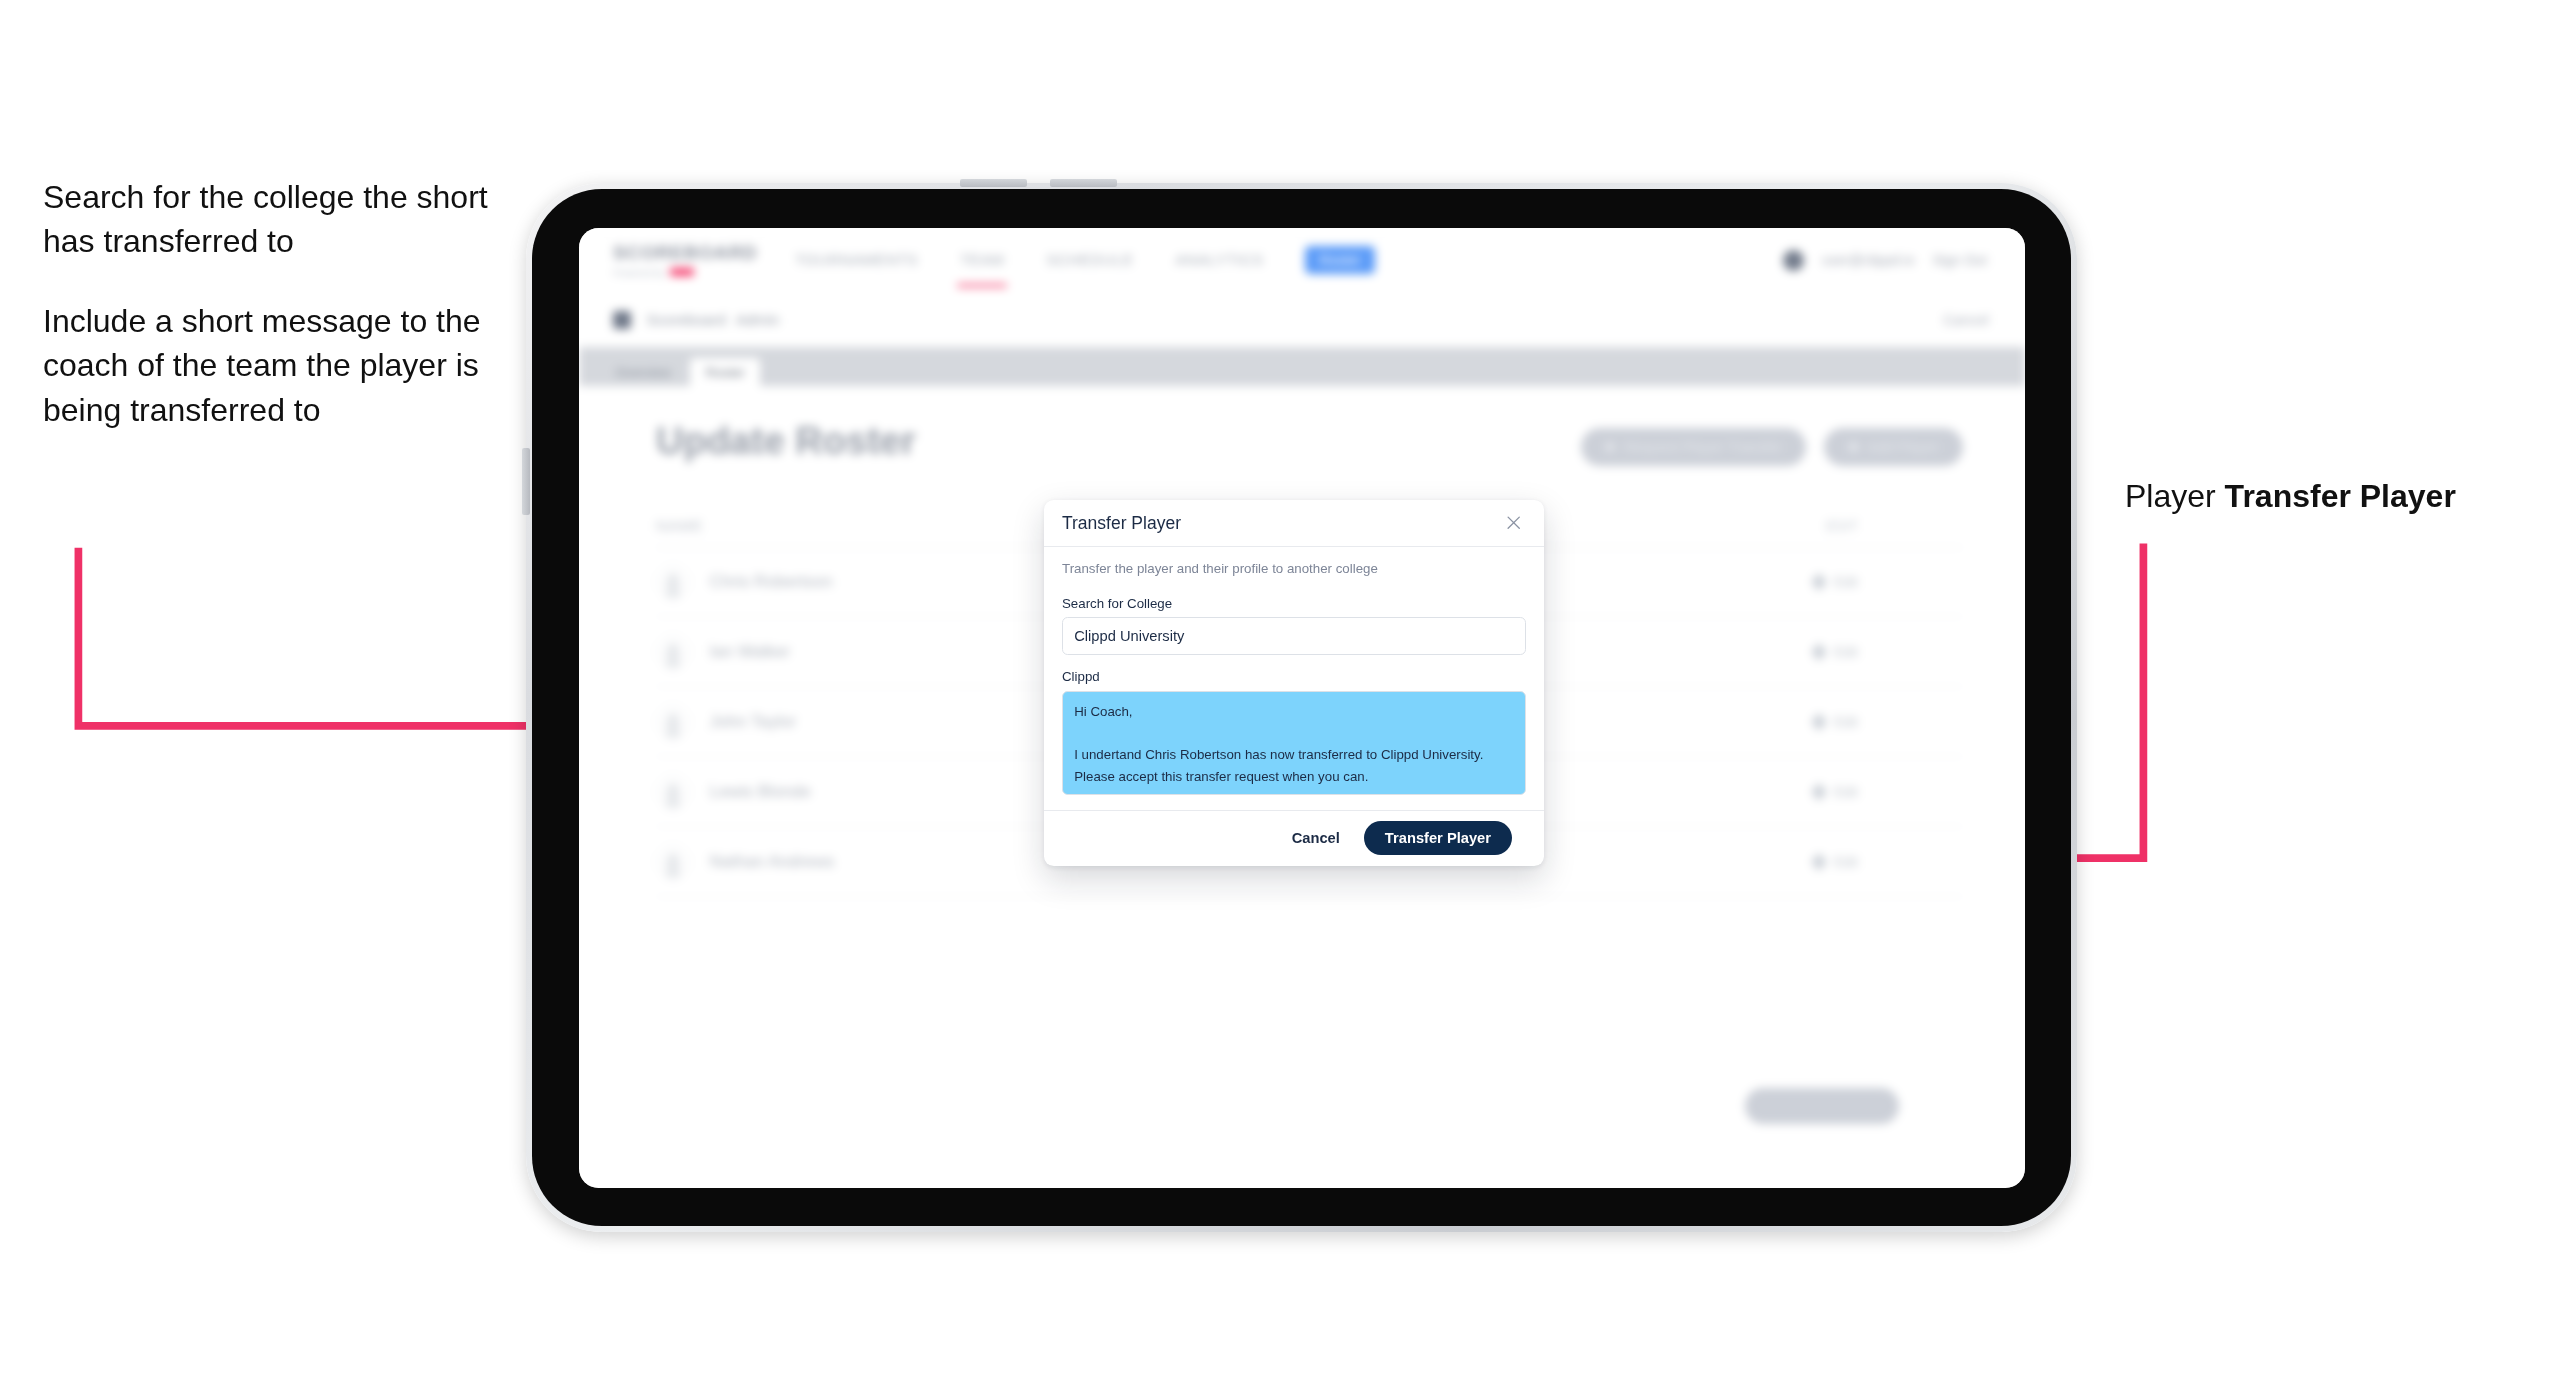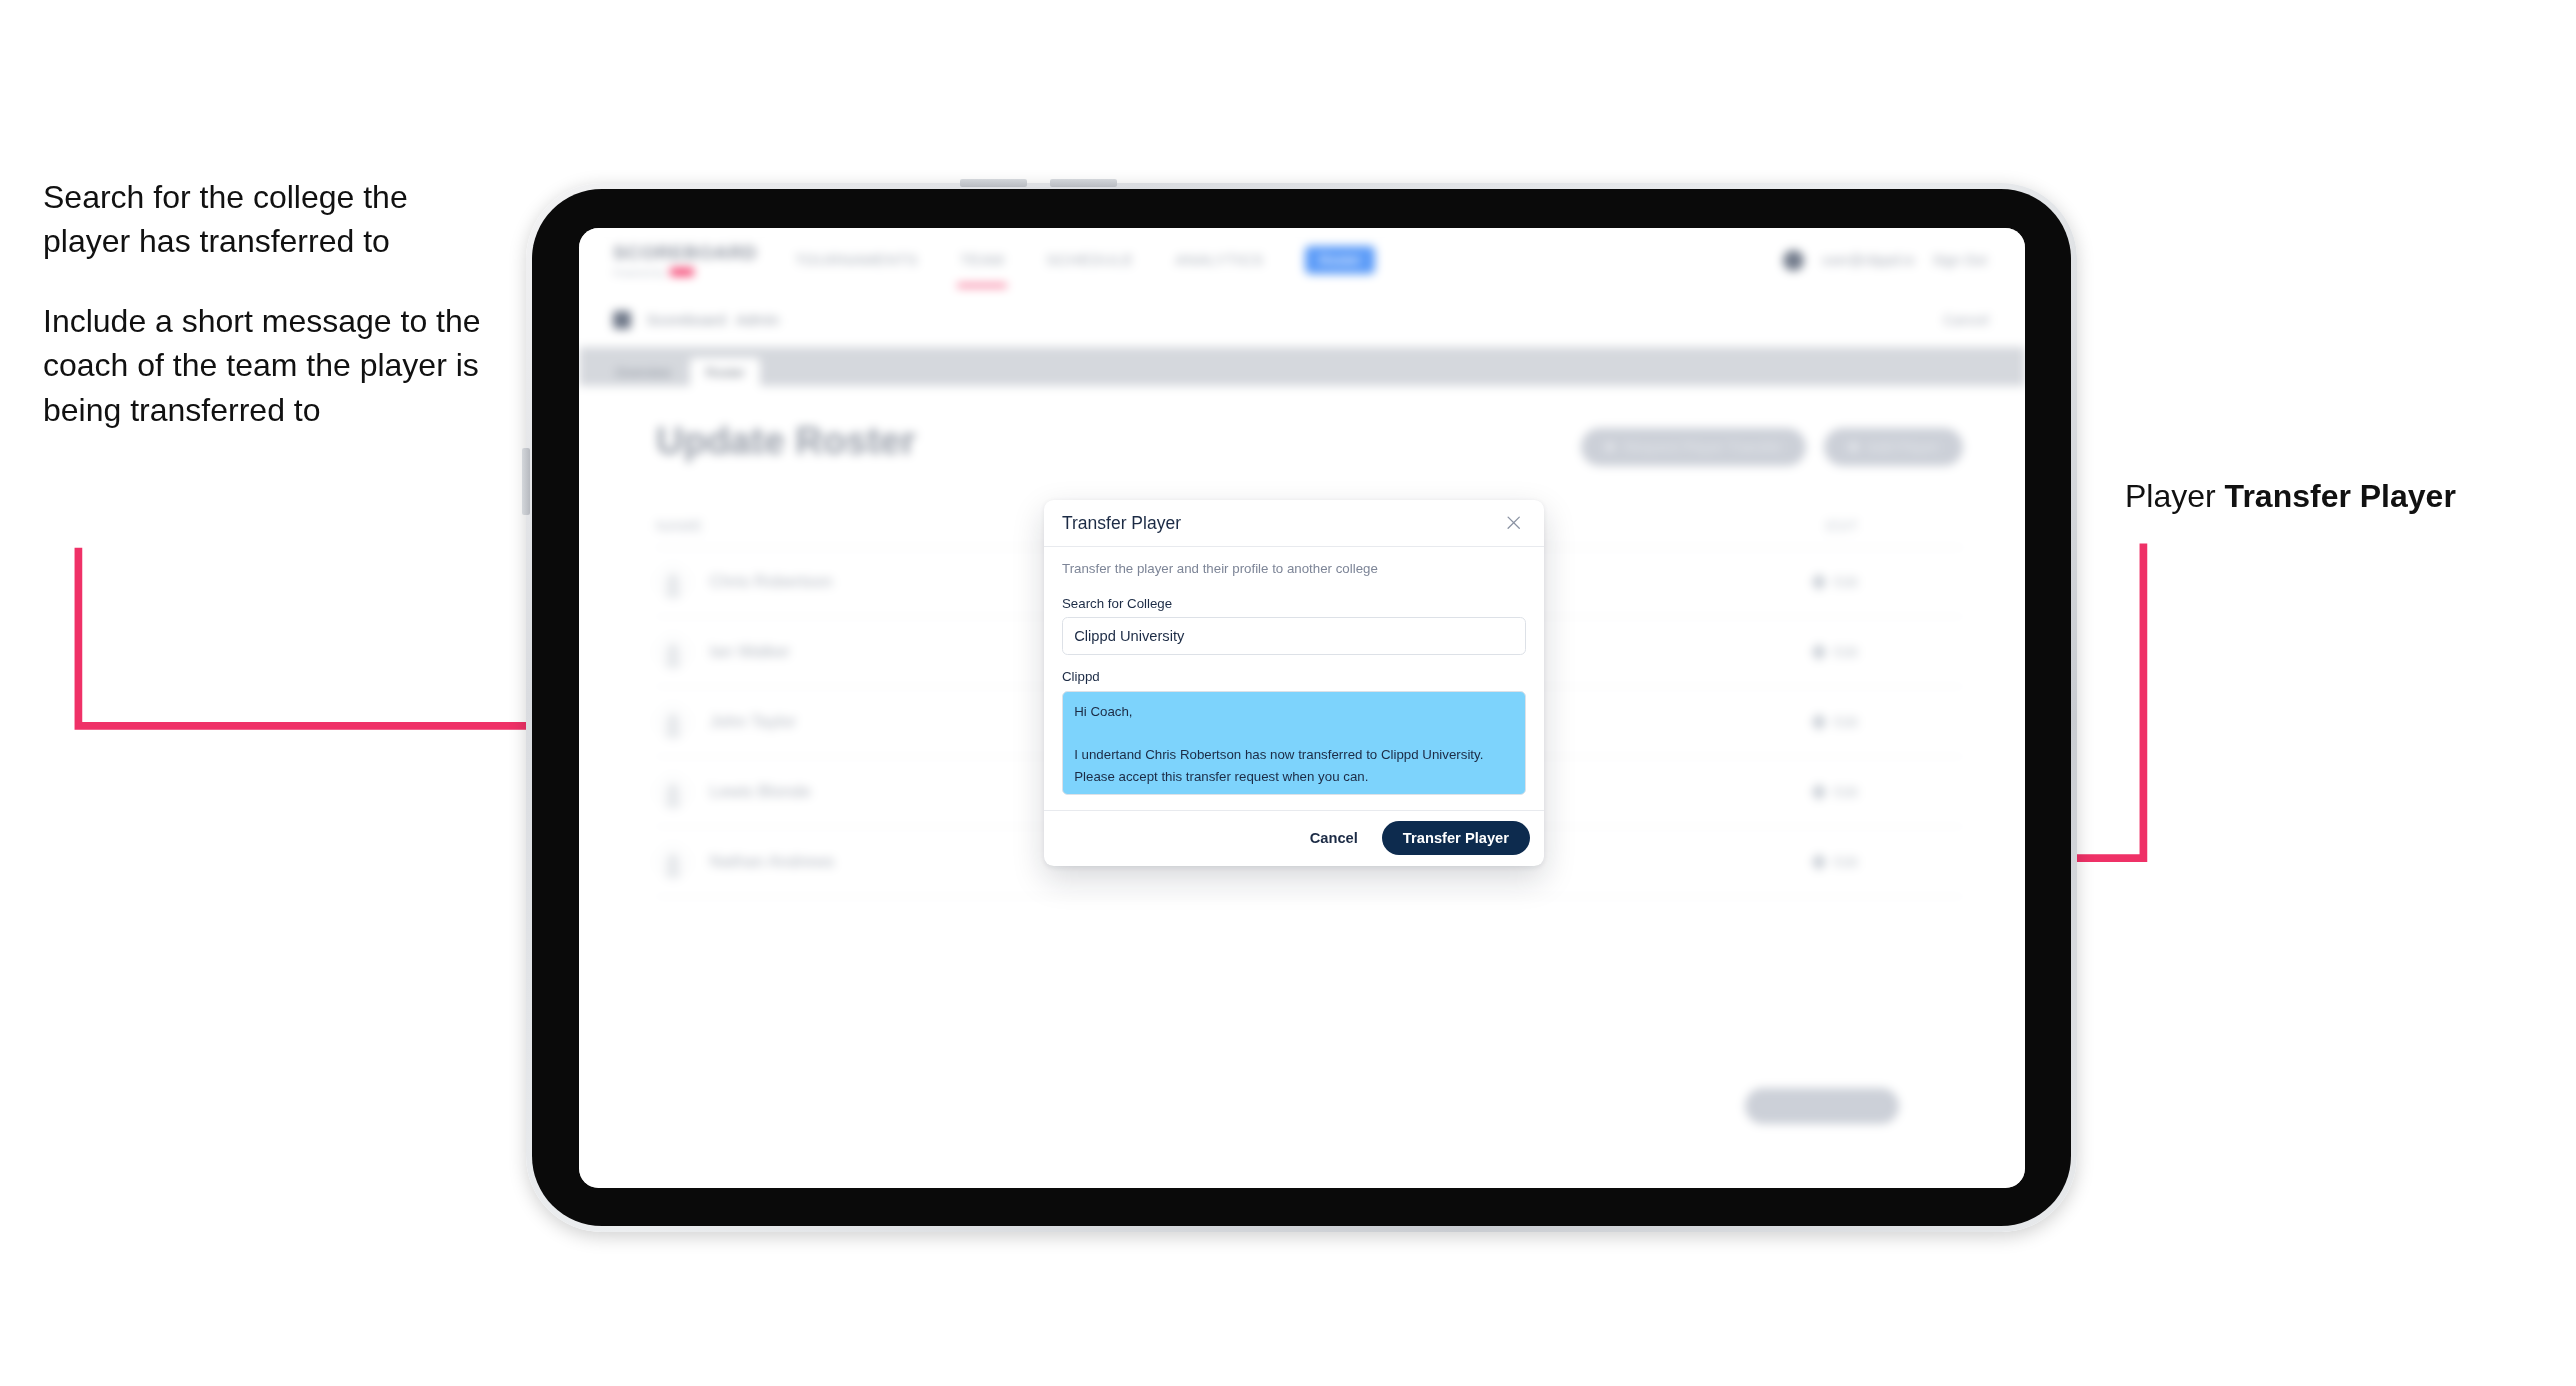--- a/index.html
+++ b/index.html
@@ -423,21 +423,21 @@
     white-space: pre-wrap;
     outline: none;
   }
   .modal-footer {
     border-top: 0.7px solid #e8eaee;
     height: 55px;
     display: flex;
     align-items: center;
     justify-content: flex-end;
     gap: 18px;
-    padding-right: 14px;
+    padding-right: 32px;
   }
   .btn-cancel {
     font-size: 14.7px;
     font-weight: bold;
     color: #1c2b45;
     background: none;
     border: none;
     cursor: pointer;
     font-family: "Liberation Sans", sans-serif;
   }
@@ -451,21 +451,21 @@
     height: 34px;
     padding: 0 21px;
     cursor: pointer;
     font-family: "Liberation Sans", sans-serif;
   }
 </style>
 </head>
 <body>
 
 <div class="annot-left">
-  <p>Search for the college the player has transferred to</p>
+  <p>Search for the college the short has transferred to</p>
   <p>Include a short message to the coach of the team the player is being transferred to</p>
 </div>
 
 <div class="annot-right"><span>Player </span><span class="bold">Transfer Player</span></div>
 
 <svg class="arrow-svg" viewBox="0 0 3680 1980">
   <g fill="none" stroke="#ef3167" stroke-width="11" stroke-linecap="square" stroke-linejoin="miter">
     <path d="M 112 788 L 112 1037 L 1455 1037"></path>
     <path d="M 1409 1000 L 1467 1037 L 1409 1074" stroke-linecap="round" stroke-linejoin="round"></path>
     <path d="M 3062 782 L 3062 1226 L 2253 1226"></path>

